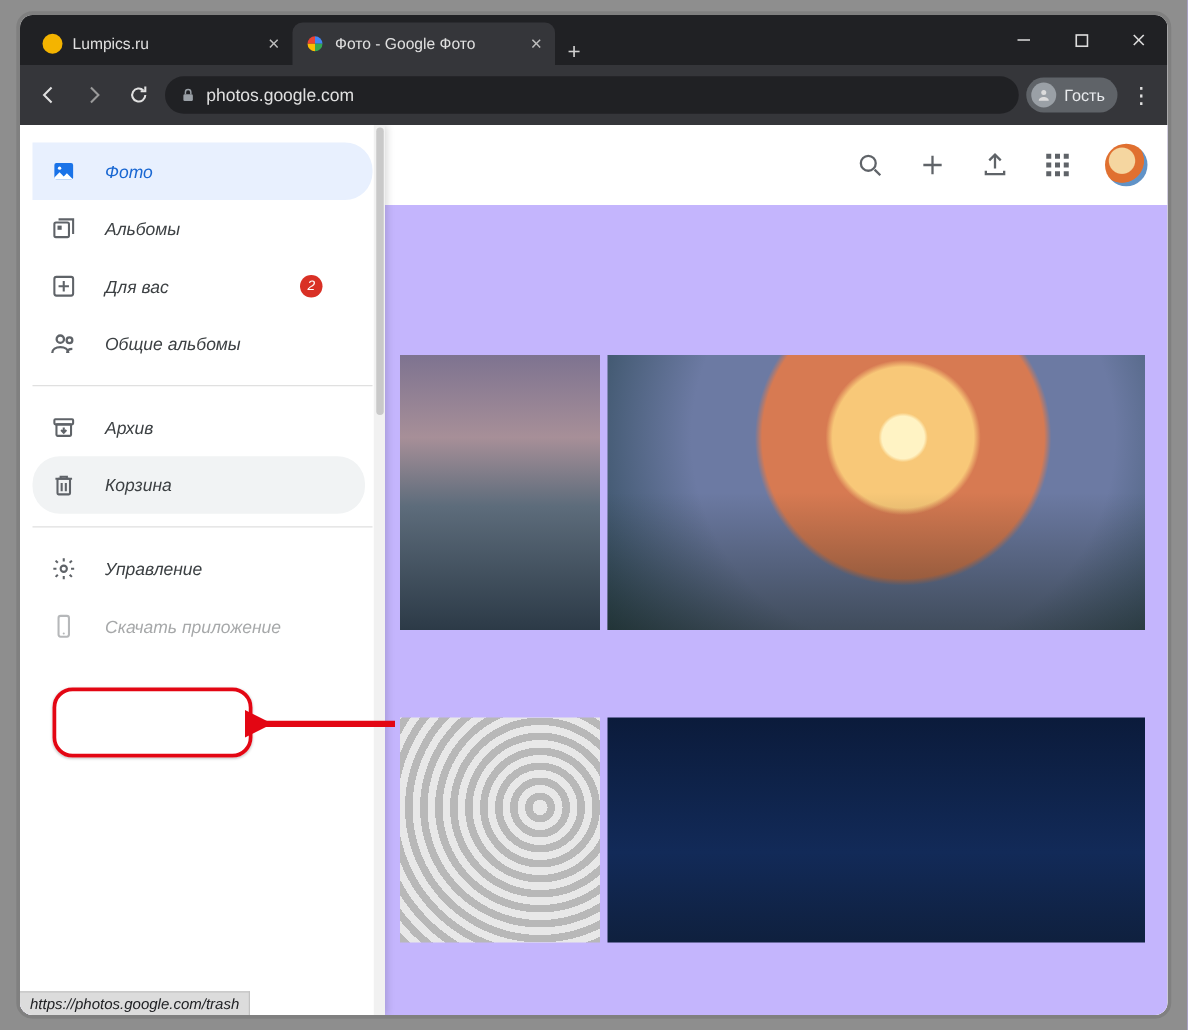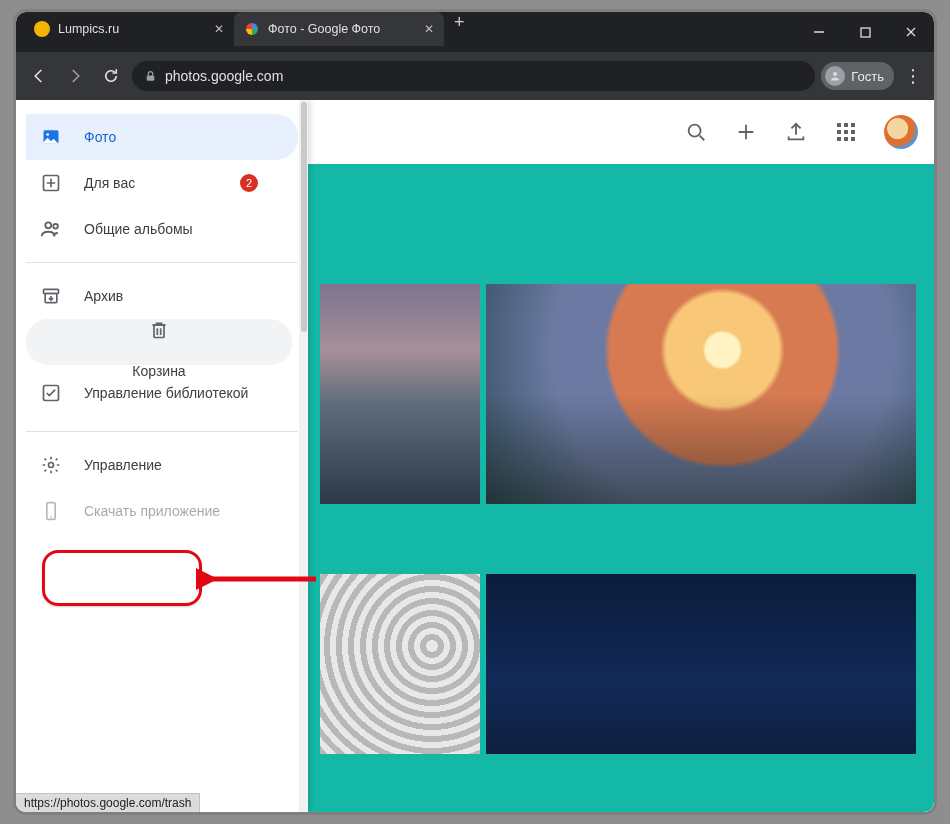--- a/index.html
+++ b/index.html
@@ -2,41 +2,41 @@
 <html><head>
 <meta charset="utf-8">
 <style>
   * { box-sizing: border-box; margin: 0; padding: 0; font-family: Arial, Roboto, sans-serif; }
   body { background: #8e8e8e; width: 950px; height: 824px; overflow: hidden; }
   .frame { position: absolute; left: 16px; top: 12px; width: 918px; height: 800px; border-radius: 10px; overflow: hidden; background: #fff; box-shadow: 0 0 0 3px #808080; }
   .window { width: 100%; height: 100%; background: #fff; display: flex; flex-direction: column; }
 
   
   .titlebar { height: 40px; background: #202124; display: flex; align-items: flex-end; color: #cfcfcf; }
-  .tabs { display: flex; align-items: flex-start; gap: 0; margin-left: 8px; height: 100%; }
+  .tabs { display: flex; align-items: flex-end; gap: 0; margin-left: 8px; height: 100%; }
   .tab { display: flex; align-items: center; height: 34px; padding: 0 10px; border-radius: 8px 8px 0 0; gap: 8px; font-size: 12.5px; min-width: 210px; }
   .tab.active { background: #35363a; }
   .tab .favicon { width: 16px; height: 16px; border-radius: 50%; display:flex; align-items:center; justify-content:center;}
   .tab .title { flex: 1; white-space: nowrap; overflow: hidden; text-overflow: ellipsis; color: #e0e0e0; }
   .tab .close { color: #bdbdbd; font-size: 12px; }
   .newtab { color: #cfcfcf; padding: 0 10px; font-size: 18px; }
   .wincontrols { margin-left: auto; display: flex; }
   .winbtn { width: 46px; height: 40px; display:flex; align-items:center; justify-content:center; color:#ddd; }
 
   
   .addrbar { height: 48px; background: #35363a; display: flex; align-items: center; padding: 0 8px; gap: 6px; }
   .navbtn { width: 30px; height: 30px; border-radius: 50%; display:flex; align-items:center; justify-content:center; color:#e0e0e0; }
   .url { flex: 1; background: #202124; border-radius: 16px; height: 30px; display:flex; align-items:center; padding: 0 12px; gap: 8px; color: #e0e0e0; font-size: 14px; }
   .lock { color:#9aa0a6; }
   .guestchip { background:#5f6368; border-radius: 14px; height: 28px; display:flex; align-items:center; gap:6px; padding: 0 10px 0 4px; color:#e8eaed; font-size:13px;}
   .guestchip .avatar{ width:20px; height:20px; border-radius:50%; background:#9aa0a6; display:flex; align-items:center; justify-content:center;}
   .menu3 { color:#e0e0e0; width: 26px; text-align:center; font-size:18px; letter-spacing: 0;}
 
   
-  .content { flex:1; position: relative; background:#14b8a6; overflow:hidden; }
+  .content { flex:1; position: relative; background:#c4b5fd; overflow:hidden;font-style:italic; }
 
   
   .topbar { position:absolute; top:0; left:0; right:0; height:64px; display:flex; align-items:center; padding: 0 16px; background:#fff; border-bottom: 1px solid #fff; z-index:2;}
   .logo { display:flex; align-items:baseline; gap:4px; font-size:22px; margin-left: 2px;}
   .logo .g { font-weight: 500; }
   .logo .photos { color:#5f6368; font-size: 22px; font-weight:400;}
   .topactions { margin-left:auto; display:flex; align-items:center; gap: 26px; }
   .topicon { width:24px; height:24px; display:flex; align-items:center; justify-content:center; color:#5f6368;}
   .grid9 { display:grid; grid-template-columns: repeat(3,4px); grid-template-rows: repeat(3,4px); gap:3px;}
   .grid9 div{ background:#5f6368; width:4px; height:4px;}
@@ -56,21 +56,21 @@
   .row2 .ph3 { width: 160px; height: 180px; background: repeating-radial-gradient(circle at 70% 40%, #e8e8e8 0 6px, #b8b8b8 6px 12px);}
   .row2 .ph4 { width: 430px; height: 180px; background: linear-gradient(180deg,#0b1b3b 0%, #122a58 60%, #0f203e 100%);}
 
   
   .sidebar { position:absolute; top:0; left:0; width: 292px; bottom:0; background:#fff; box-shadow: 2px 0 6px rgba(0,0,0,.15); z-index:3; padding-top: 4px;}
   .scrollthumb { position:absolute; right:1px; top:2px; width:6px; height:230px; background:#c9c9c9; border-radius:3px;}
   .sbtrack { position:absolute; right:0; top:0; bottom:0; width:9px; background:#f1f1f1;}
   .navlist { padding: 10px 10px 0 10px; }
   .navitem { display:flex; align-items:center; height:46px; border-radius: 0 22px 22px 0; padding: 0 14px 0 14px; gap: 22px; font-size:14px; color:#3c4043; cursor:pointer; position:relative;}
   .navitem.active { background:#e8f0fe; color:#1967d2; font-weight:500;}
-  .navitem.hover { background:#f1f3f4; border-radius: 22px; margin: 0 6px 0 0; flex-direction: column;}
+  .navitem.hover { background:#f1f3f4; border-radius: 22px; margin: 0 6px 0 0;}
   .navicon { width:22px; height:22px; display:flex; align-items:center; justify-content:center; color:#5f6368; flex-shrink:0;}
   .navitem.active .navicon { color:#1a73e8; }
   .badge { width:18px; height:18px; border-radius:50%; background:#d93025; color:#fff; font-size:11px; display:flex; align-items:center; justify-content:center; margin-left:auto; margin-right: 26px;}
   .sep { height:1px; background:#e0e0e0; margin: 10px 0; }
 
   
   .anno { position:absolute; z-index:5; pointer-events:none; }
   .anno-rect { position:absolute; left: 26px; top: 450px; width: 160px; height: 56px; border: 3.5px solid #e30613; border-radius: 16px; box-shadow: 0 1px 2px rgba(0,0,0,.2);}
   .anno-arrow { position:absolute; left: 180px; top: 466px; }
 
@@ -233,20 +233,30 @@
                   <rect x="3" y="4" width="18" height="16" rx="2" fill="#1a73e8"></rect>
                   <circle cx="8" cy="9" r="1.6" fill="#fff"></circle>
                   <path d="M3 18l5-5 4 4 3-3 6 6H3z" fill="#fff"></path>
                 </svg>
               </span>
           <span>Фото</span>
         </div>
         <div class="navitem">
           <span class="navicon">
                 <svg width="20" height="20" viewBox="0 0 24 24">
+                  <rect x="3" y="6" width="14" height="14" rx="1.5" fill="none" stroke="#5f6368" stroke-width="2"></rect>
+                  <path d="M7 3h14v14" fill="none" stroke="#5f6368" stroke-width="2"></path>
+                  <rect x="6" y="9" width="4" height="4" fill="#5f6368"></rect>
+                </svg>
+              </span>
+          <span>Альбомы</span>
+        </div>
+        <div class="navitem">
+          <span class="navicon">
+                <svg width="20" height="20" viewBox="0 0 24 24">
                   <rect x="3" y="3" width="18" height="18" rx="2" fill="none" stroke="#5f6368" stroke-width="2"></rect>
                   <line x1="12" y1="7" x2="12" y2="17" stroke="#5f6368" stroke-width="2"></line>
                   <line x1="7" y1="12" x2="17" y2="12" stroke="#5f6368" stroke-width="2"></line>
                 </svg>
               </span>
           <span>Для вас</span>
           <span class="badge">2</span>
         </div>
         <div class="navitem">
           <span class="navicon">
@@ -276,29 +286,20 @@
           <span class="navicon">
                 <svg width="20" height="20" viewBox="0 0 24 24">
                   <path d="M4 6h16" stroke="#5f6368" stroke-width="2"></path>
                   <path d="M9 6V4h6v2" fill="none" stroke="#5f6368" stroke-width="2"></path>
                   <rect x="6" y="6" width="12" height="15" rx="1" fill="none" stroke="#5f6368" stroke-width="2"></rect>
                   <line x1="10" y1="10" x2="10" y2="18" stroke="#5f6368" stroke-width="2"></line>
                   <line x1="14" y1="10" x2="14" y2="18" stroke="#5f6368" stroke-width="2"></line>
                 </svg>
               </span>
           <span>Корзина</span>
-        </div>
-        <div class="navitem" style="height:56px">
-          <span class="navicon">
-                <svg width="20" height="20" viewBox="0 0 24 24">
-                  <rect x="3" y="3" width="18" height="18" rx="2" fill="none" stroke="#5f6368" stroke-width="2"></rect>
-                  <path d="M7 12l3 3 7-7" fill="none" stroke="#5f6368" stroke-width="2"></path>
-                </svg>
-              </span>
-          <span style="line-height:1.3">Управление библиотекой</span>
         </div>
 
         <div class="sep"></div>
 
         <div class="navitem">
           <span class="navicon">
                 <svg width="20" height="20" viewBox="0 0 24 24">
                   <circle cx="12" cy="12" r="3" fill="none" stroke="#5f6368" stroke-width="2"></circle>
                   <path d="M12 2v3M12 19v3M4.2 4.2l2.1 2.1M17.7 17.7l2.1 2.1M2 12h3M19 12h3M4.2 19.8l2.1-2.1M17.7 6.3l2.1-2.1" stroke="#5f6368" stroke-width="2"></path>
                 </svg>

